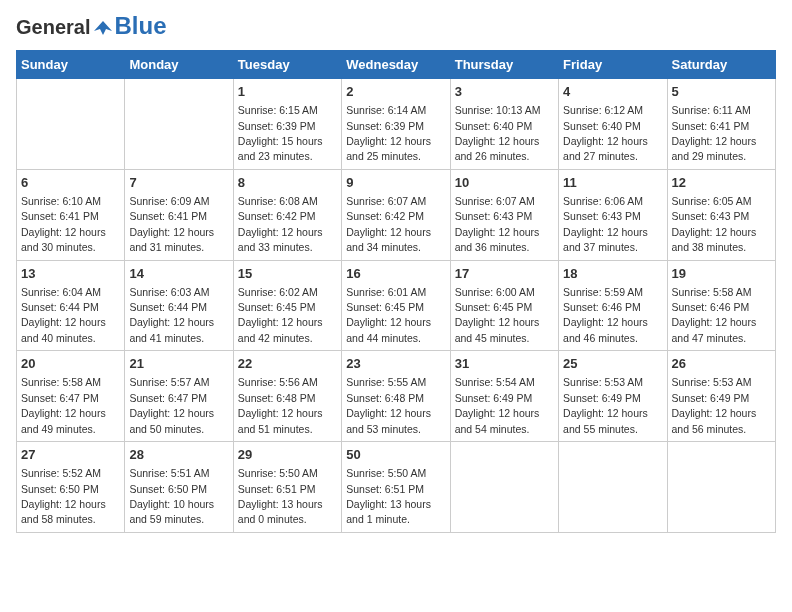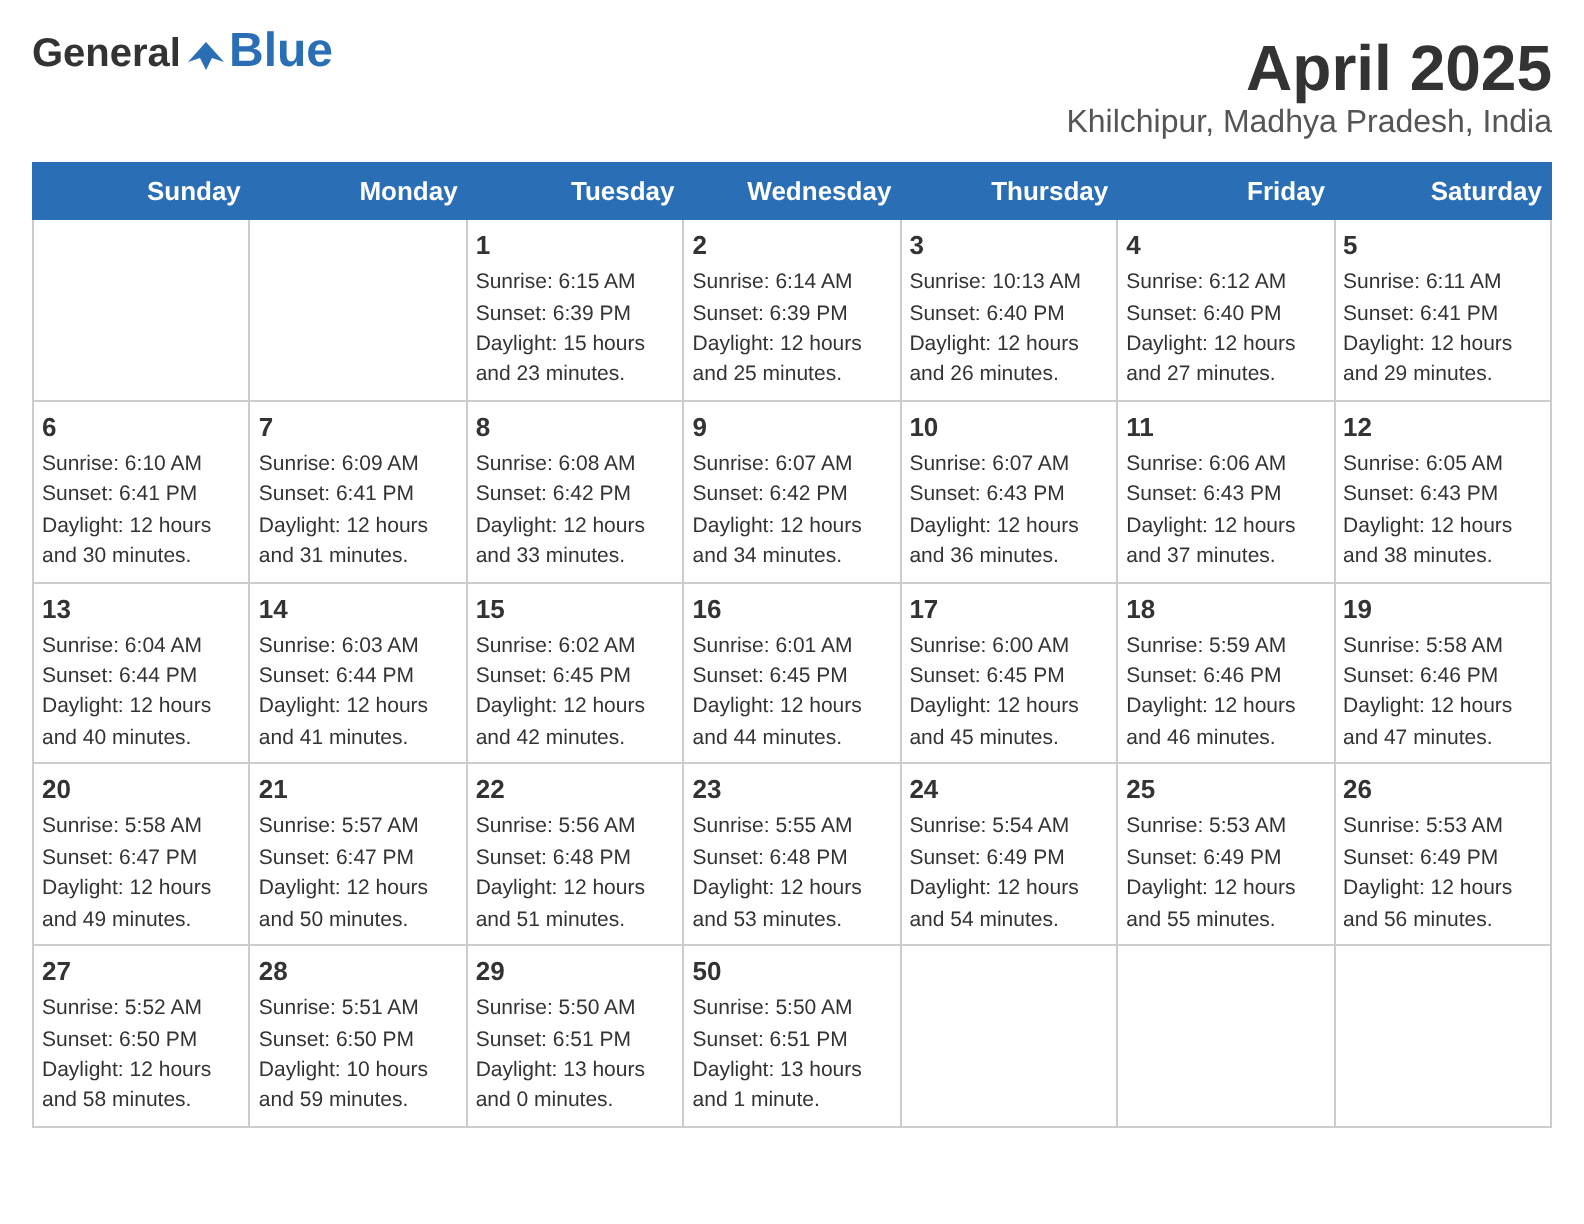--- a/index.html
+++ b/index.html
@@ -37,21 +37,21 @@
       width: 100%;
       border-collapse: collapse;
       font-size: 11px;
     }
     thead tr {
       background-color: #2a6eb5;
       color: #fff;
     }
     thead th {
       padding: 6px 4px;
-      text-align: right;
+      text-align: left;
       font-weight: bold;
       font-size: 13px;
       border: 1px solid #2a6eb5;
     }
     tbody td {
       border: 1px solid #ccc;
       vertical-align: top;
       padding: 4px;
       width: calc(100% / 7);
       min-height: 80px;
@@ -86,24 +86,20 @@
 <div class="header-area">
   <div class="logo">
     <div class="logo-row">
       <span style="font-size:20px;font-weight:bold;color:#333;">General</span>
       <svg width="22" height="22" viewBox="0 0 22 22">
         <polygon points="11,4 20,14 14,12 11,18 8,12 2,14" fill="#2a6eb5"></polygon>
       </svg>
     </div>
     <span style="font-size:24px;font-weight:bold;color:#2a6eb5;margin-top:-4px;">Blue</span>
   </div>
-  <div class="title-area">
-    <div class="main-title">April 2025</div>
-    <div class="subtitle">Khilchipur, Madhya Pradesh, India</div>
-  </div>
 </div>
 
 <table>
   <thead>
     <tr>
     <th>Sunday</th>
         <th>Monday</th>
         <th>Tuesday</th>
         <th>Wednesday</th>
         <th>Thursday</th>
@@ -137,21 +133,21 @@
         <td><span class="day-number">16</span><span class="cell-text">Sunrise: 6:01 AM</span><br><span class="cell-text">Sunset: 6:45 PM</span><br><span class="cell-text">Daylight: 12 hours and 44 minutes.</span></td>
         <td><span class="day-number">17</span><span class="cell-text">Sunrise: 6:00 AM</span><br><span class="cell-text">Sunset: 6:45 PM</span><br><span class="cell-text">Daylight: 12 hours and 45 minutes.</span></td>
         <td><span class="day-number">18</span><span class="cell-text">Sunrise: 5:59 AM</span><br><span class="cell-text">Sunset: 6:46 PM</span><br><span class="cell-text">Daylight: 12 hours and 46 minutes.</span></td>
         <td><span class="day-number">19</span><span class="cell-text">Sunrise: 5:58 AM</span><br><span class="cell-text">Sunset: 6:46 PM</span><br><span class="cell-text">Daylight: 12 hours and 47 minutes.</span></td>
       </tr>
       <tr>
         <td><span class="day-number">20</span><span class="cell-text">Sunrise: 5:58 AM</span><br><span class="cell-text">Sunset: 6:47 PM</span><br><span class="cell-text">Daylight: 12 hours and 49 minutes.</span></td>
         <td><span class="day-number">21</span><span class="cell-text">Sunrise: 5:57 AM</span><br><span class="cell-text">Sunset: 6:47 PM</span><br><span class="cell-text">Daylight: 12 hours and 50 minutes.</span></td>
         <td><span class="day-number">22</span><span class="cell-text">Sunrise: 5:56 AM</span><br><span class="cell-text">Sunset: 6:48 PM</span><br><span class="cell-text">Daylight: 12 hours and 51 minutes.</span></td>
         <td><span class="day-number">23</span><span class="cell-text">Sunrise: 5:55 AM</span><br><span class="cell-text">Sunset: 6:48 PM</span><br><span class="cell-text">Daylight: 12 hours and 53 minutes.</span></td>
-        <td><span class="day-number">24</span><span class="cell-text">Sunrise: 5:54 AM</span><br><span class="cell-text">Sunset: 6:49 PM</span><br><span class="cell-text">Daylight: 12 hours and 54 minutes.</span></td>
+        <td><span class="day-number">31</span><span class="cell-text">Sunrise: 5:54 AM</span><br><span class="cell-text">Sunset: 6:49 PM</span><br><span class="cell-text">Daylight: 12 hours and 54 minutes.</span></td>
         <td><span class="day-number">25</span><span class="cell-text">Sunrise: 5:53 AM</span><br><span class="cell-text">Sunset: 6:49 PM</span><br><span class="cell-text">Daylight: 12 hours and 55 minutes.</span></td>
         <td><span class="day-number">26</span><span class="cell-text">Sunrise: 5:53 AM</span><br><span class="cell-text">Sunset: 6:49 PM</span><br><span class="cell-text">Daylight: 12 hours and 56 minutes.</span></td>
       </tr>
       <tr>
         <td><span class="day-number">27</span><span class="cell-text">Sunrise: 5:52 AM</span><br><span class="cell-text">Sunset: 6:50 PM</span><br><span class="cell-text">Daylight: 12 hours and 58 minutes.</span></td>
         <td><span class="day-number">28</span><span class="cell-text">Sunrise: 5:51 AM</span><br><span class="cell-text">Sunset: 6:50 PM</span><br><span class="cell-text">Daylight: 10 hours and 59 minutes.</span></td>
         <td><span class="day-number">29</span><span class="cell-text">Sunrise: 5:50 AM</span><br><span class="cell-text">Sunset: 6:51 PM</span><br><span class="cell-text">Daylight: 13 hours and 0 minutes.</span></td>
         <td><span class="day-number">50</span><span class="cell-text">Sunrise: 5:50 AM</span><br><span class="cell-text">Sunset: 6:51 PM</span><br><span class="cell-text">Daylight: 13 hours and 1 minute.</span></td>
         <td class="empty-cell"></td>
         <td class="empty-cell"></td>

